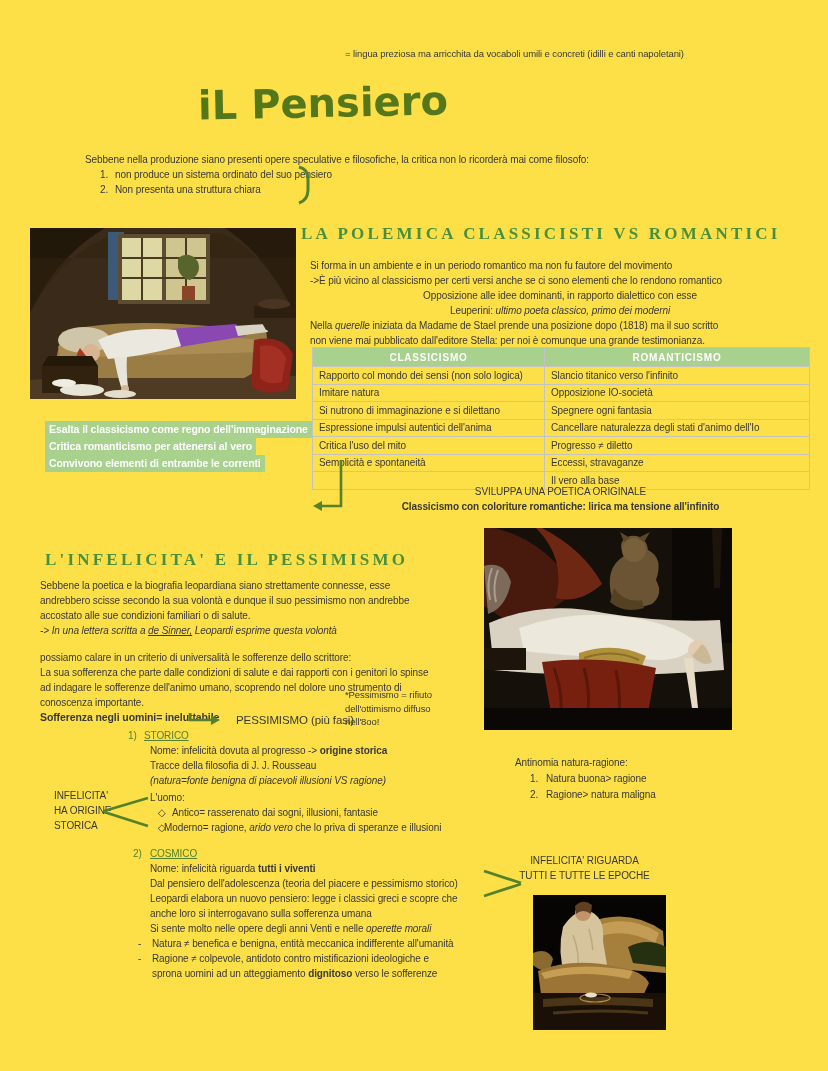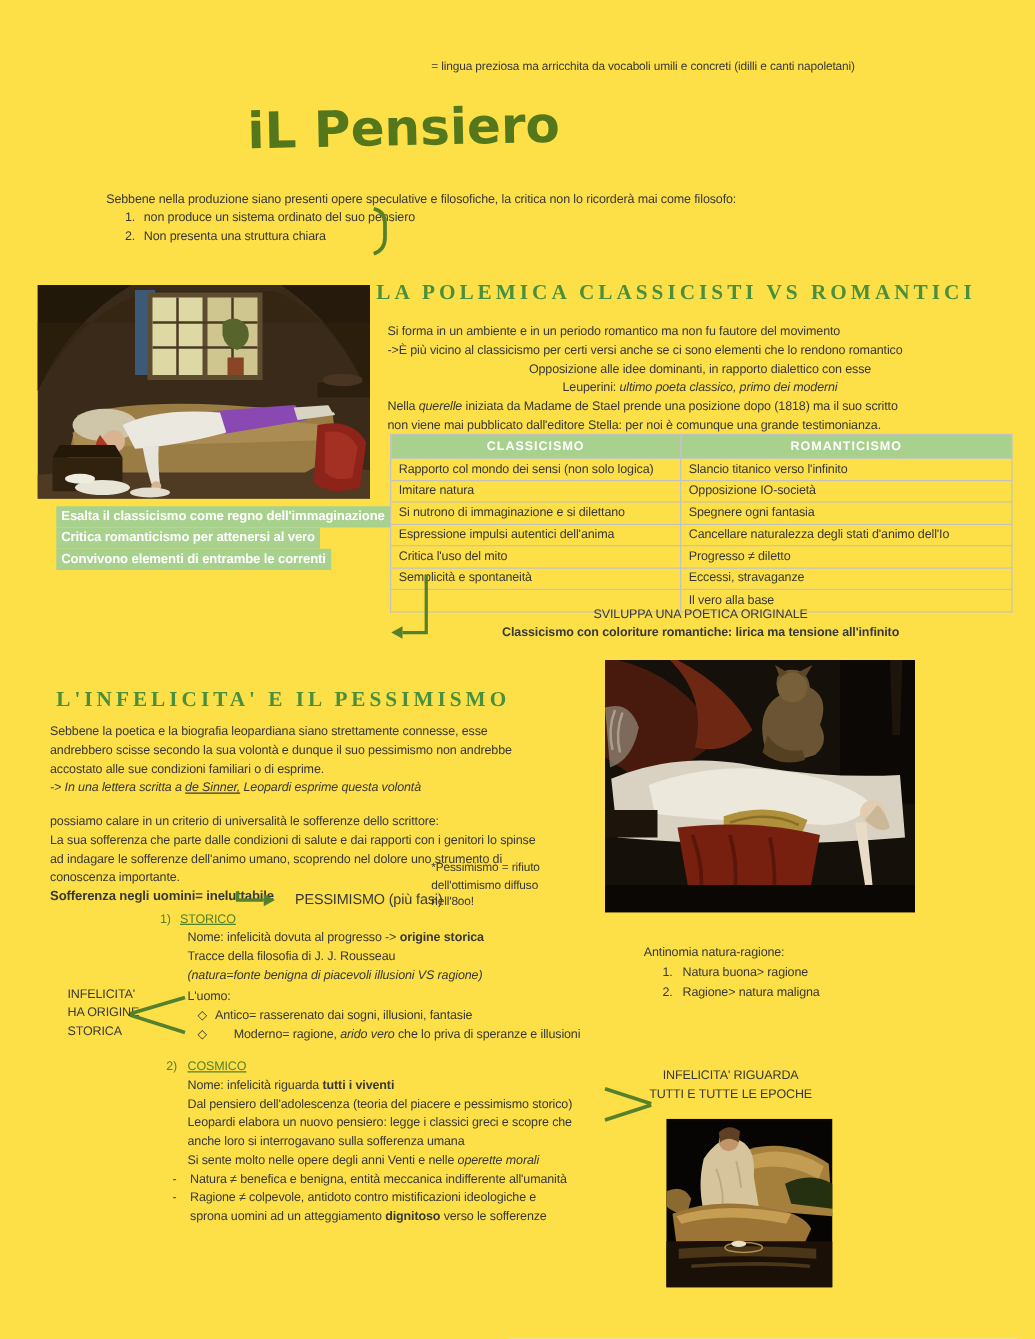--- a/index.html
+++ b/index.html
@@ -8,21 +8,21 @@
   .t{position:absolute;font-size:10px;line-height:15px;letter-spacing:-0.1px;white-space:pre-line;color:#383838;}
   .sm{font-size:9.5px;line-height:13.5px;}
   .b{font-weight:bold;} .i{font-style:italic;} .u{text-decoration:underline;}
   .c{text-align:center;}
   .green{color:#55802c;}
   .ghead{position:absolute;font-family:"Liberation Serif","DejaVu Serif",serif;font-weight:bold;
          color:#4a8f3e;font-size:17px;letter-spacing:3.2px;white-space:nowrap;}
   .title{position:absolute;left:198px;top:80px;font-family:"DejaVu Sans",sans-serif;font-weight:bold;
          font-size:40px;color:#55771c;transform:rotate(-1.2deg);letter-spacing:0px;}
   .hl{position:absolute;background:#a9d18e;color:#ffffff;font-weight:bold;font-size:10.5px;
-      line-height:15px;letter-spacing:-0.1px;padding:1px 4px;white-space:nowrap;}
+      line-height:15px;letter-spacing:-0.1px;padding:1px 4px;white-space:nowrap;margin-top:16px;}
   table.cmp{position:absolute;left:312px;top:347px;width:497px;border-collapse:collapse;table-layout:fixed;}
   .cmp th{background:#a9d18e;color:#ffffff;font-weight:bold;font-size:10px;height:16px;
           border:1px solid #c3c3c3;text-align:center;letter-spacing:0.8px;}
   .cmp td{border:1px solid #c3c3c3;font-size:10px;padding:1px 6px;height:14.5px;letter-spacing:-0.1px;color:#383838;
           overflow:hidden;white-space:nowrap;}
   .painting{position:absolute;}
   .painting svg{display:block;}
   .arrows{position:absolute;left:0;top:0;pointer-events:none;}
 </style>
 </head>
@@ -135,21 +135,21 @@
   <div class="hl" style="left:45px;top:439px;">Convivono elementi di entrambe le correnti</div>
 
   <div class="t c" style="left:312px;top:484px;width:497px;">SVILUPPA UNA POETICA ORIGINALE</div>
   <div class="t c b" style="left:312px;top:499px;width:497px;">Classicismo con coloriture romantiche: lirica ma tensione all'infinito</div>
 
 
   <div class="ghead" style="left:45px;top:550px;">L'INFELICITA' E IL PESSIMISMO</div>
 
   <div class="t" style="left:40px;top:578px;">Sebbene la poetica e la biografia leopardiana siano strettamente connesse, esse
 andrebbero scisse secondo la sua volontà e dunque il suo pessimismo non andrebbe
-accostato alle sue condizioni familiari o di esprime.</div>
+accostato alle sue condizioni familiari o di salute.</div>
   <div class="t" style="left:40px;top:623px;font-style:italic;"><span>-&gt; In una lettera scritta a </span><span class="u">de Sinner,</span><span> Leopardi esprime questa volontà</span></div>
   <div class="t" style="left:40px;top:650px;">possiamo calare in un criterio di universalità le sofferenze dello scrittore:
 La sua sofferenza che parte dalle condizioni di salute e dai rapporti con i genitori lo spinse
 ad indagare le sofferenze dell'animo umano, scoprendo nel dolore uno strumento di
 conoscenza importante.</div>
   <div class="t b" style="left:40px;top:710px;font-size:10.5px;">Sofferenza negli uomini= ineluttabile</div>
   <div class="t sm" style="left:345px;top:688px;">*Pessimismo = rifiuto
 dell'ottimismo diffuso
 nell'8oo!</div>
   <div class="t" style="left:224px;top:713px;font-size:11.5px;margin-left:12px;">PESSIMISMO (più fasi)</div>
@@ -185,21 +185,21 @@
 
   <div class="t green" style="left:128px;top:728px;">1)</div>
   <div class="t green u" style="left:144px;top:728px;">STORICO</div>
   <div class="t" style="left:150px;top:743px;"><span>Nome: infelicità dovuta al progresso -&gt; </span><span class="b">origine storica</span></div>
   <div class="t" style="left:150px;top:758px;">Tracce della filosofia di J. J. Rousseau</div>
   <div class="t" style="left:150px;top:773px;font-style:italic;">(natura=fonte benigna di piacevoli illusioni VS ragione)</div>
   <div class="t" style="left:150px;top:790px;">L'uomo:</div>
   <div class="t" style="left:158px;top:805px;">◇</div>
   <div class="t" style="left:172px;top:805px;">Antico= rasserenato dai sogni, illusioni, fantasie</div>
   <div class="t" style="left:158px;top:820px;">◇</div>
-  <div class="t" style="left:187px;top:820px;"><span>Moderno= ragione, </span><span class="i">arido vero</span><span> che lo priva di speranze e illusioni</span></div>
+  <div class="t" style="left:164px;top:820px;"><span>Moderno= ragione, </span><span class="i">arido vero</span><span> che lo priva di speranze e illusioni</span></div>
 
   <div class="t" style="left:42px;top:788px;margin-left:12px;">INFELICITA'
 HA ORIGINE
 STORICA</div>
 
   <div class="t" style="left:515px;top:755px;">Antinomia natura-ragione:</div>
   <div class="t" style="left:530px;top:771px;">1.</div>
   <div class="t" style="left:546px;top:771px;">Natura buona&gt; ragione</div>
   <div class="t" style="left:530px;top:787px;">2.</div>
   <div class="t" style="left:546px;top:787px;">Ragione&gt; natura maligna</div>

